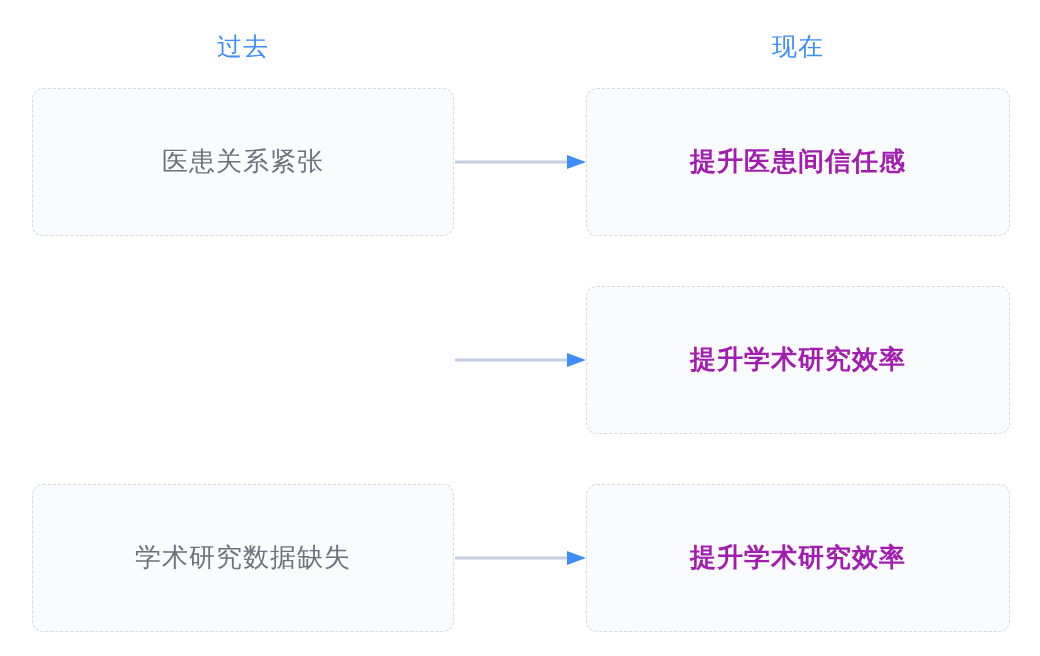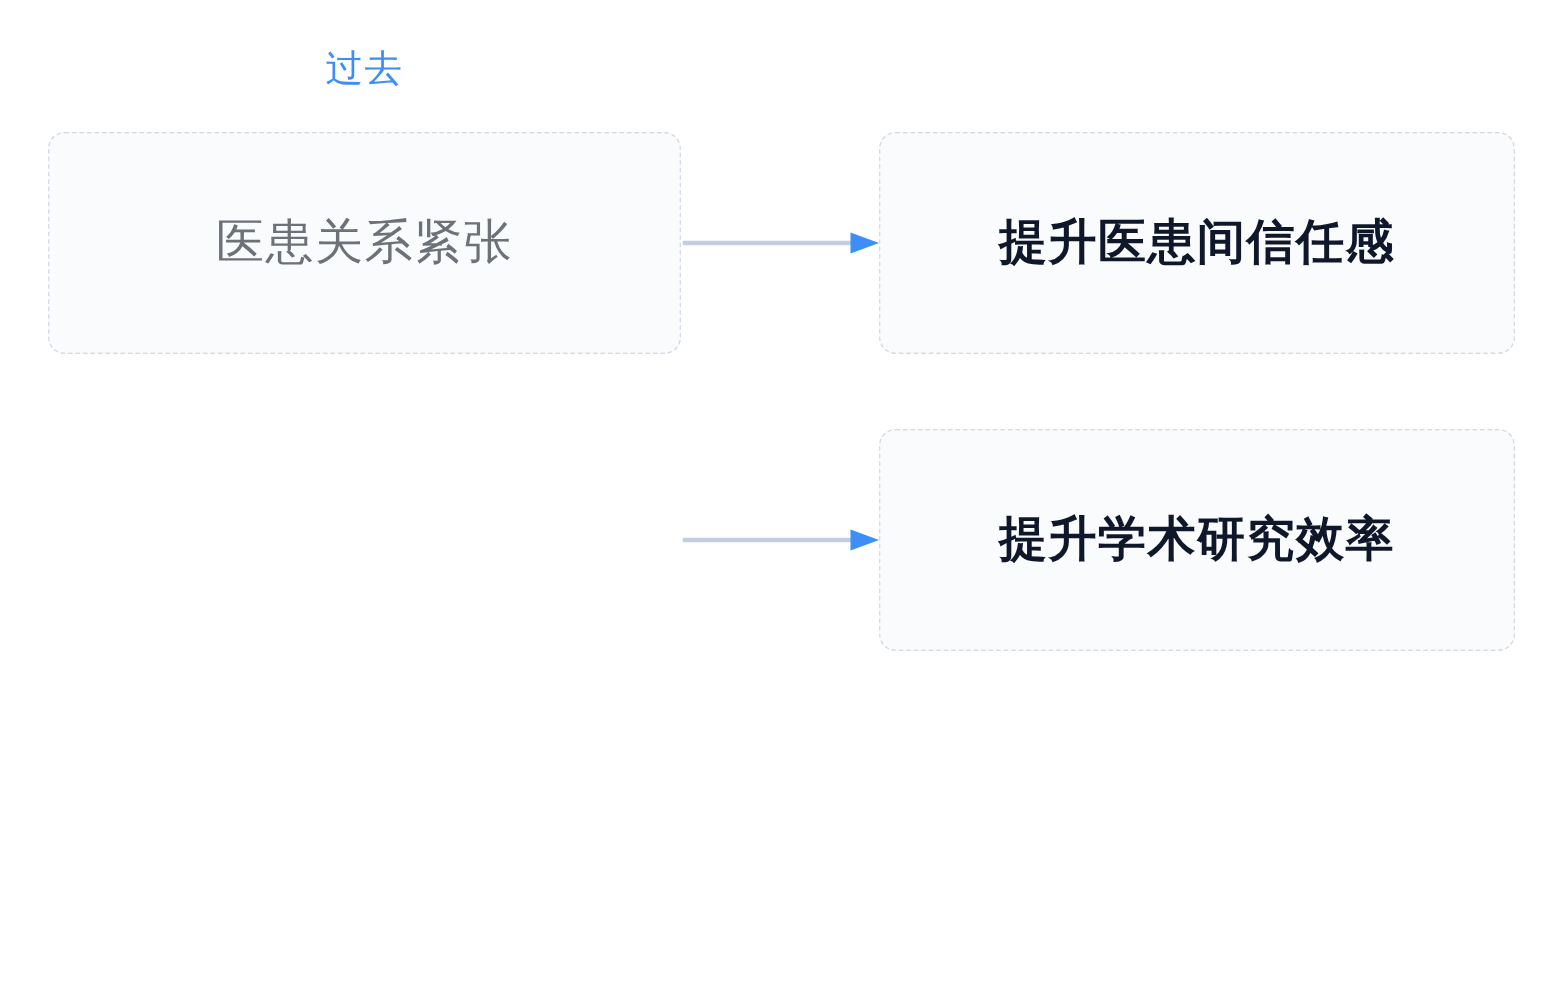--- a/index.html
+++ b/index.html
@@ -64,51 +64,52 @@
   }
   .card-past {
     left: 32px;
     width: 422px;
   }
   .card-now {
     left: 586px;
     width: 424px;
   }
   .card-text {
-    font-size: 32px;
+    font-size: 26px;
     line-height: 1.3;
     letter-spacing: 1px;
     text-align: center;
     white-space: nowrap;
   }
   .card-past .card-text {
     color: #6d7178;
     font-weight: 400;
   }
   .card-now .card-text {
-    color: #0f172a;
+    color: #a21caf;
     font-weight: 700;
   }
 
   
   .connector {
     position: absolute;
     top: 64px;
     left: 455px;
     width: 131px;
     height: 20px;
     pointer-events: none;
   }
 </style>
 </head>
 <body>
 
 <div id="board">
 
   <div id="header-past" class="col-header">过去</div>
+  <div id="header-now" class="col-header">现在</div>
 
   <div class="row row-0">
     <div class="card card-past">
       <span class="card-text">医患关系紧张</span>
     </div>
     <svg class="connector" viewBox="0 0 131 20">
       <line x1="0" y1="10" x2="113" y2="10" stroke="#c3cee0" stroke-width="3"></line>
       <polygon points="112,3 131,10 112,17" fill="#3d8ef7"></polygon>
     </svg>
     <div class="card card-now">
@@ -119,14 +120,26 @@
   <div class="row row-1">
     <svg class="connector" viewBox="0 0 131 20">
       <line x1="0" y1="10" x2="113" y2="10" stroke="#c3cee0" stroke-width="3"></line>
       <polygon points="112,3 131,10 112,17" fill="#3d8ef7"></polygon>
     </svg>
     <div class="card card-now">
       <span class="card-text">提升学术研究效率</span>
     </div>
   </div>
 
+  <div class="row row-2">
+    <div class="card card-past">
+      <span class="card-text">学术研究数据缺失</span>
+    </div>
+    <svg class="connector" viewBox="0 0 131 20">
+      <line x1="0" y1="10" x2="113" y2="10" stroke="#c3cee0" stroke-width="3"></line>
+      <polygon points="112,3 131,10 112,17" fill="#3d8ef7"></polygon>
+    </svg>
+    <div class="card card-now">
+      <span class="card-text">提升学术研究效率</span>
+    </div>
+  </div>
 
 </div>
 
 </body></html>

